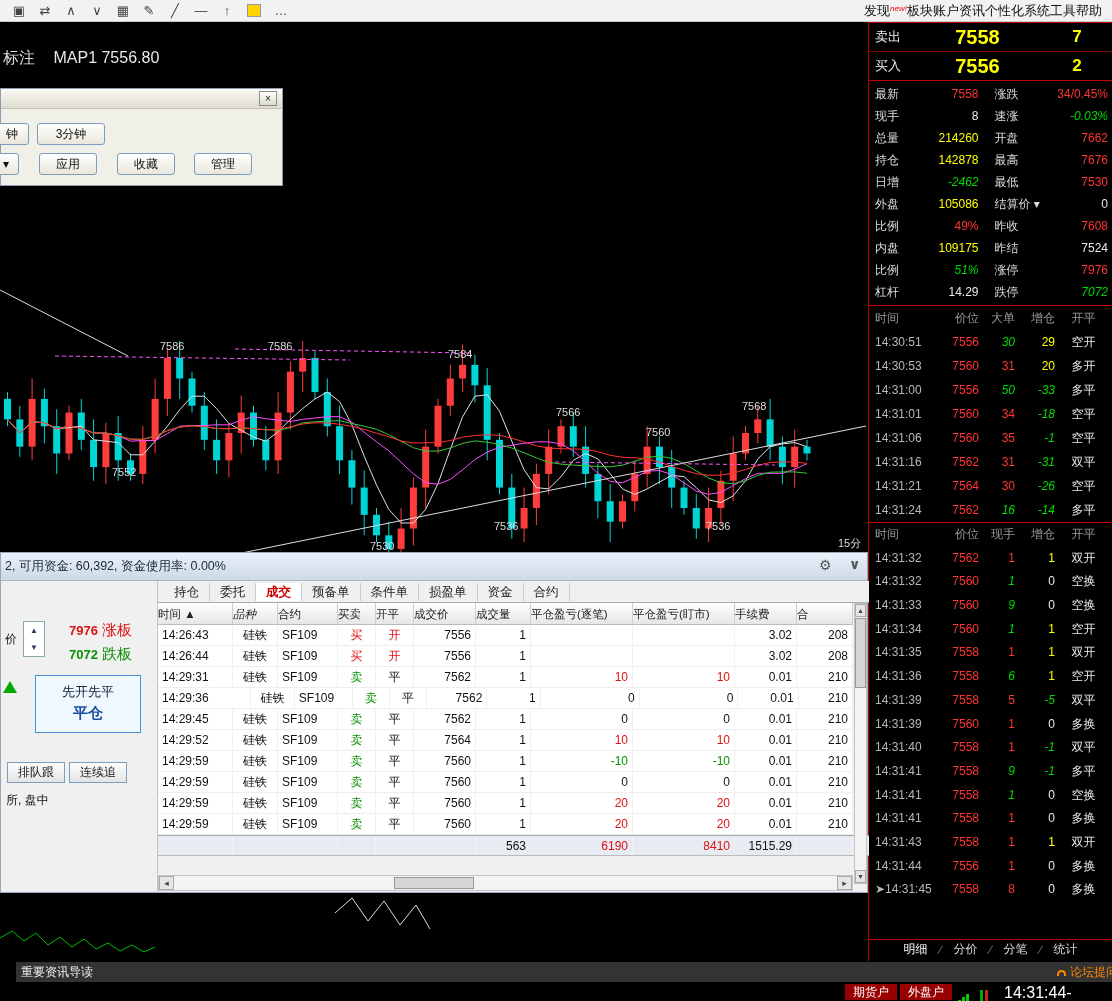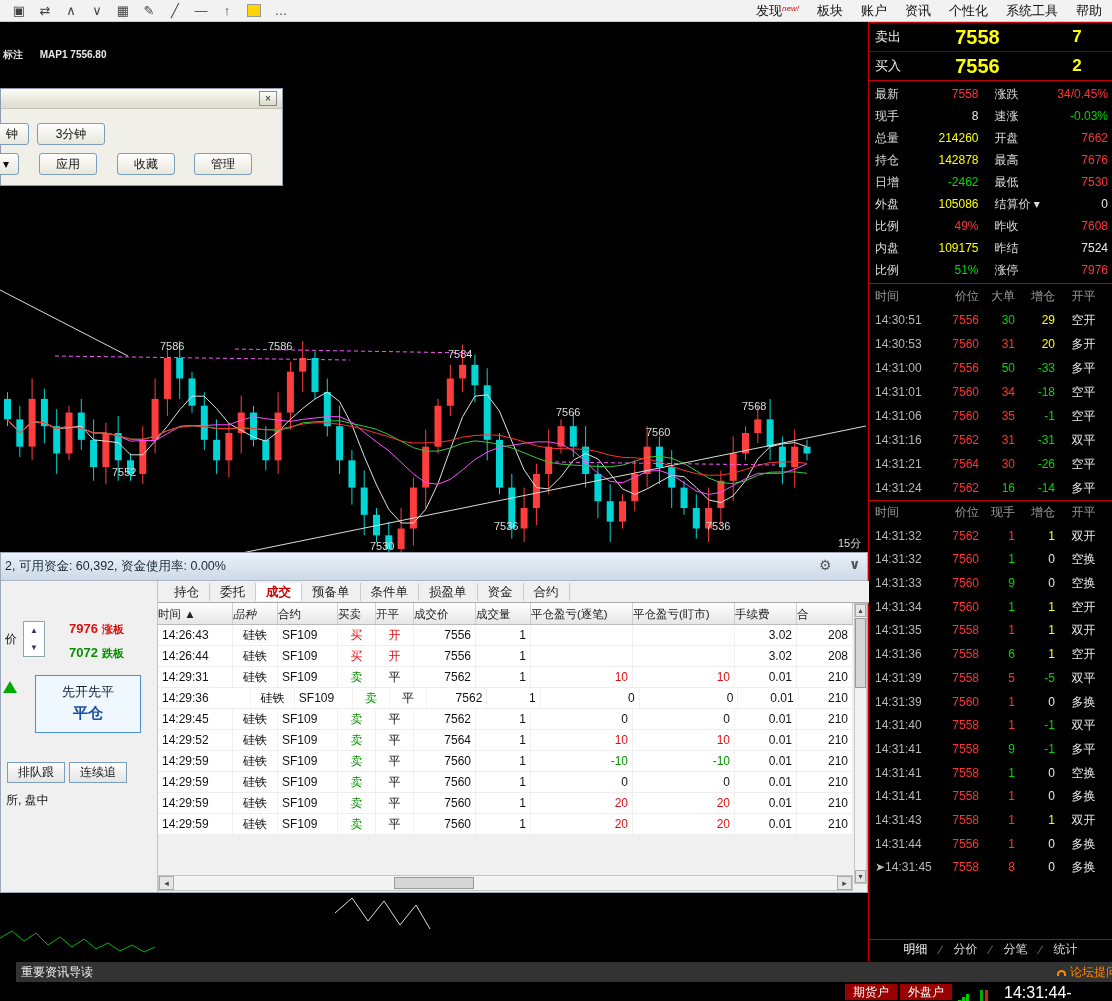--- a/index.html
+++ b/index.html
@@ -5,40 +5,40 @@
   *{box-sizing:border-box;margin:0;padding:0;}
   body{width:1112px;height:1001px;position:relative;background:#000;overflow:hidden;
        font-family:"Liberation Sans","DejaVu Sans",sans-serif;}
   
   #toolbar{position:absolute;left:0;top:0;width:1112px;height:22px;background:#f2f2f2;
            border-bottom:1px solid #c9c9c9;display:flex;align-items:center;justify-content:space-between;}
   #tb-icons{display:flex;align-items:center;padding-left:6px;}
   .tb-icon{display:inline-block;width:26px;text-align:center;font-size:13px;color:#444;cursor:default;}
   .tb-icon.swatch{width:14px;height:13px;background:#ffd400;border:1px solid #999;margin:0 7px;}
   #tb-menu{padding-right:10px;}
-  .tb-menu-item{margin-left:18px;font-size:13px;color:#111;position:relative;text-align:center;}
+  .tb-menu-item{font-size:13px;color:#111;position:relative;text-align:center;}
   .tb-badge{color:#e00;font-size:8px;font-style:italic;position:relative;top:-4px;}
   
   #chart{position:absolute;left:0;top:22px;width:868px;height:530px;background:#000;overflow:hidden;}
   #chart svg{position:absolute;left:0;top:0;}
-  #chart-topline{position:absolute;left:3px;top:26px;color:#ddd;font-size:10px;font-weight:bold;}
+  #chart-topline{position:absolute;left:3px;top:26px;color:#ddd;font-size:16px;}
   #chart-topline .ind{margin-left:14px;color:#e8e8e8;}
   .price-label{position:absolute;color:#ddd;font-size:11px;white-space:nowrap;}
   
   #dialog{position:absolute;left:0;top:88px;width:283px;height:98px;background:#f0efe8;
           border:1px solid #8f9bb0;box-shadow:2px 2px 5px rgba(0,0,0,.6);}
   #dlg-title{height:20px;background:linear-gradient(#fbfaf4,#dedccf);border-bottom:1px solid #c6c3b4;position:relative;}
   #dlg-close{position:absolute;right:5px;top:2px;width:18px;height:15px;border:1px solid #8a8a8a;
              background:linear-gradient(#fefefe,#dcdacc);font-size:10px;line-height:13px;text-align:center;color:#222;}
   .dlg-btn{position:absolute;height:22px;border:1px solid #7b9ebd;border-radius:3px;
            background:linear-gradient(#fefefe,#e9e7dc);font-size:12px;color:#111;text-align:center;line-height:20px;}
   
   #quote-panel{position:absolute;left:868px;top:22px;width:244px;height:939px;background:#000;
                border-left:1px solid #c00000;border-top:1px solid #c00000;color:#ddd;}
-  .c-r{color:#ff3434;} .c-g{color:#00d800;} .c-y{color:#ffff00;} .c-w{color:#e8e8e8;} .c-t{color:#b8b8b8;}
+  .c-r{color:#ff3434;} .c-g{color:#00d800;font-style:italic;} .c-y{color:#ffff00;} .c-w{color:#e8e8e8;} .c-t{color:#b8b8b8;}
   #q-title{height:37px;border-bottom:1px solid #c00000;padding:7px 0 0 4px;font-size:19px;font-weight:bold;color:#ffff00;}
   #q-title sup{color:#ff2020;font-size:10px;font-weight:bold;}
   .q-ab{height:29px;display:flex;align-items:center;}
   #q-ask{border-bottom:1px solid #7a0000;}
   #q-bid{border-bottom:1px solid #c00000;}
   .q-ab .lab{width:44px;padding-left:6px;font-size:13px;color:#eee;}
   .q-ab .px{flex:1;text-align:center;font-size:20px;font-weight:bold;color:#ffff00;}
   .q-ab .qty{width:70px;text-align:center;font-size:17px;font-weight:bold;color:#ffff00;}
   #quote-stats{padding:2px 0;border-bottom:1px solid #c00000;}
   .q-row{display:flex;height:22px;line-height:22px;font-size:12px;}
@@ -62,21 +62,21 @@
   #trade-panel{position:absolute;left:0;top:552px;width:868px;height:341px;background:#f0f0f0;border:1px solid #9aa7b8;}
   #trade-header{height:28px;background:linear-gradient(#eaf1f9,#cdd9e7);display:flex;align-items:center;
                 font-size:12.5px;color:#18283a;padding-left:4px;position:relative;border-bottom:1px solid #aab7c6;}
   #gear-btn{position:absolute;left:818px;top:4px;font-size:14px;color:#555;}
   #collapse-btn{position:absolute;left:848px;top:3px;font-size:14px;color:#555;font-weight:bold;}
   #trade-side{position:absolute;left:0;top:28px;width:157px;height:311px;background:#f0f0f0;border-right:1px solid #c3c3c3;}
   #side-price-label{position:absolute;left:4px;top:50px;font-size:12px;color:#111;}
   #side-stepper{position:absolute;left:22px;top:40px;width:22px;height:36px;border:1px solid #8aa;background:#fff;font-size:8px;
                 color:#336;text-align:center;line-height:17px;}
   .limit-line{position:absolute;left:68px;font-size:13px;font-weight:bold;}
-  .limit-tag{font-size:11px;font-weight:bold;margin-left:4px;}
+  .limit-tag{font-size:15px;font-weight:normal;margin-left:4px;}
   .up{color:#dd1111;} .down{color:#089000;}
   #side-triangle{position:absolute;left:2px;top:100px;width:0;height:0;border-left:7px solid transparent;
                  border-right:7px solid transparent;border-bottom:12px solid #0a0;}
   #mode-box{position:absolute;left:34px;top:94px;width:106px;height:58px;background:#f0f8ff;border:1px solid #4a90d9;text-align:center;}
   #mode-box .l1{font-size:13px;color:#123;margin-top:7px;}
   #mode-box .l2{font-size:15px;font-weight:bold;color:#1a4fa0;margin-top:3px;}
   .side-btn{position:absolute;top:181px;width:58px;height:21px;border:1px solid #7b9ebd;background:linear-gradient(#fdfdfd,#e4e4e4);
             font-size:12px;text-align:center;line-height:19px;color:#111;}
   #side-session{position:absolute;left:5px;top:211px;font-size:12px;color:#111;}
   #queue-box{position:absolute;left:0px;top:238px;width:150px;height:74px;background:#fff;border:1px solid #aaa;font-size:12px;color:#111;}
@@ -373,20 +373,26 @@
         <span class="q-val c-y">109175</span>
         <span class="q-lab q-lab2">昨结</span>
         <span class="q-val c-w">7524</span>
       </div>
       <div class="q-row">
         <span class="q-lab">比例</span>
         <span class="q-val c-g">51%</span>
         <span class="q-lab q-lab2">涨停</span>
         <span class="q-val c-r">7976</span>
       </div>
+      <div class="q-row">
+        <span class="q-lab">杠杆</span>
+        <span class="q-val c-w">14.29</span>
+        <span class="q-lab q-lab2">跌停</span>
+        <span class="q-val c-g">7072</span>
+      </div>
     </div>
   <div id="tick1">
       <div class="tick-row tick-head">
         <span class="tk tk0">时间</span>
         <span class="tk tk1">价位</span>
         <span class="tk tk2">大单</span>
         <span class="tk tk3">增仓</span>
         <span class="tk tk4">开平</span>
       </div>
       <div class="tick-row">
@@ -742,20 +748,35 @@
           <span class="td" style="width: 38px; text-align: center; color: rgb(8, 144, 0);">卖</span>
           <span class="td" style="width: 38px; text-align: center; color: rgb(17, 17, 17);">平</span>
           <span class="td" style="width: 62px; text-align: right; color: rgb(17, 17, 17);">7560</span>
           <span class="td" style="width: 55px; text-align: right; color: rgb(17, 17, 17);">1</span>
           <span class="td" style="width: 102px; text-align: right; color: rgb(221, 17, 17);">20</span>
           <span class="td" style="width: 102px; text-align: right; color: rgb(221, 17, 17);">20</span>
           <span class="td" style="width: 62px; text-align: right; color: rgb(17, 17, 17);">0.01</span>
           <span class="td" style="width: 56px; text-align: right; color: rgb(17, 17, 17);">210</span>
         </div>
       </div>
+    <div id="trade-total">
+        <div class="trow">
+          <span class="td" style="width: 75px; text-align: left; color: rgb(17, 17, 17);"></span>
+          <span class="td" style="width: 45px; text-align: center; color: rgb(17, 17, 17);"></span>
+          <span class="td" style="width: 60px; text-align: left; color: rgb(17, 17, 17);"></span>
+          <span class="td" style="width: 38px; text-align: center; color: rgb(8, 144, 0);"></span>
+          <span class="td" style="width: 38px; text-align: center; color: rgb(17, 17, 17);"></span>
+          <span class="td" style="width: 62px; text-align: right; color: rgb(17, 17, 17);"></span>
+          <span class="td" style="width: 55px; text-align: right; color: rgb(17, 17, 17);">563</span>
+          <span class="td" style="width: 102px; text-align: right; color: rgb(221, 17, 17);">6190</span>
+          <span class="td" style="width: 102px; text-align: right; color: rgb(221, 17, 17);">8410</span>
+          <span class="td" style="width: 62px; text-align: right; color: rgb(17, 17, 17);">1515.29</span>
+          <span class="td" style="width: 56px; text-align: right; color: rgb(17, 17, 17);"></span>
+        </div>
+      </div>
     <div id="vscroll">
       <div class="vs-arrow">▴</div>
       <div id="vs-thumb"></div>
       <div class="vs-arrow" id="vs-down">▾</div>
     </div>
     <div id="hscroll">
       <div class="hs-arrow">◂</div>
       <div id="hs-thumb"></div>
       <div class="hs-arrow" style="position:absolute;right:0;">▸</div>
     </div>

